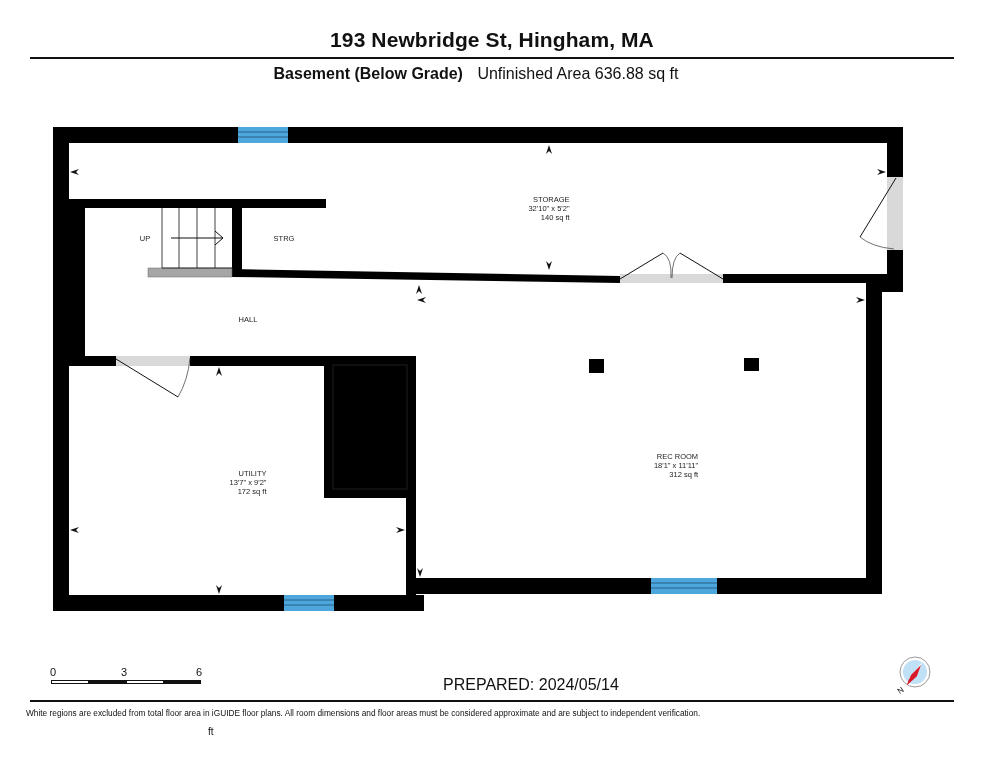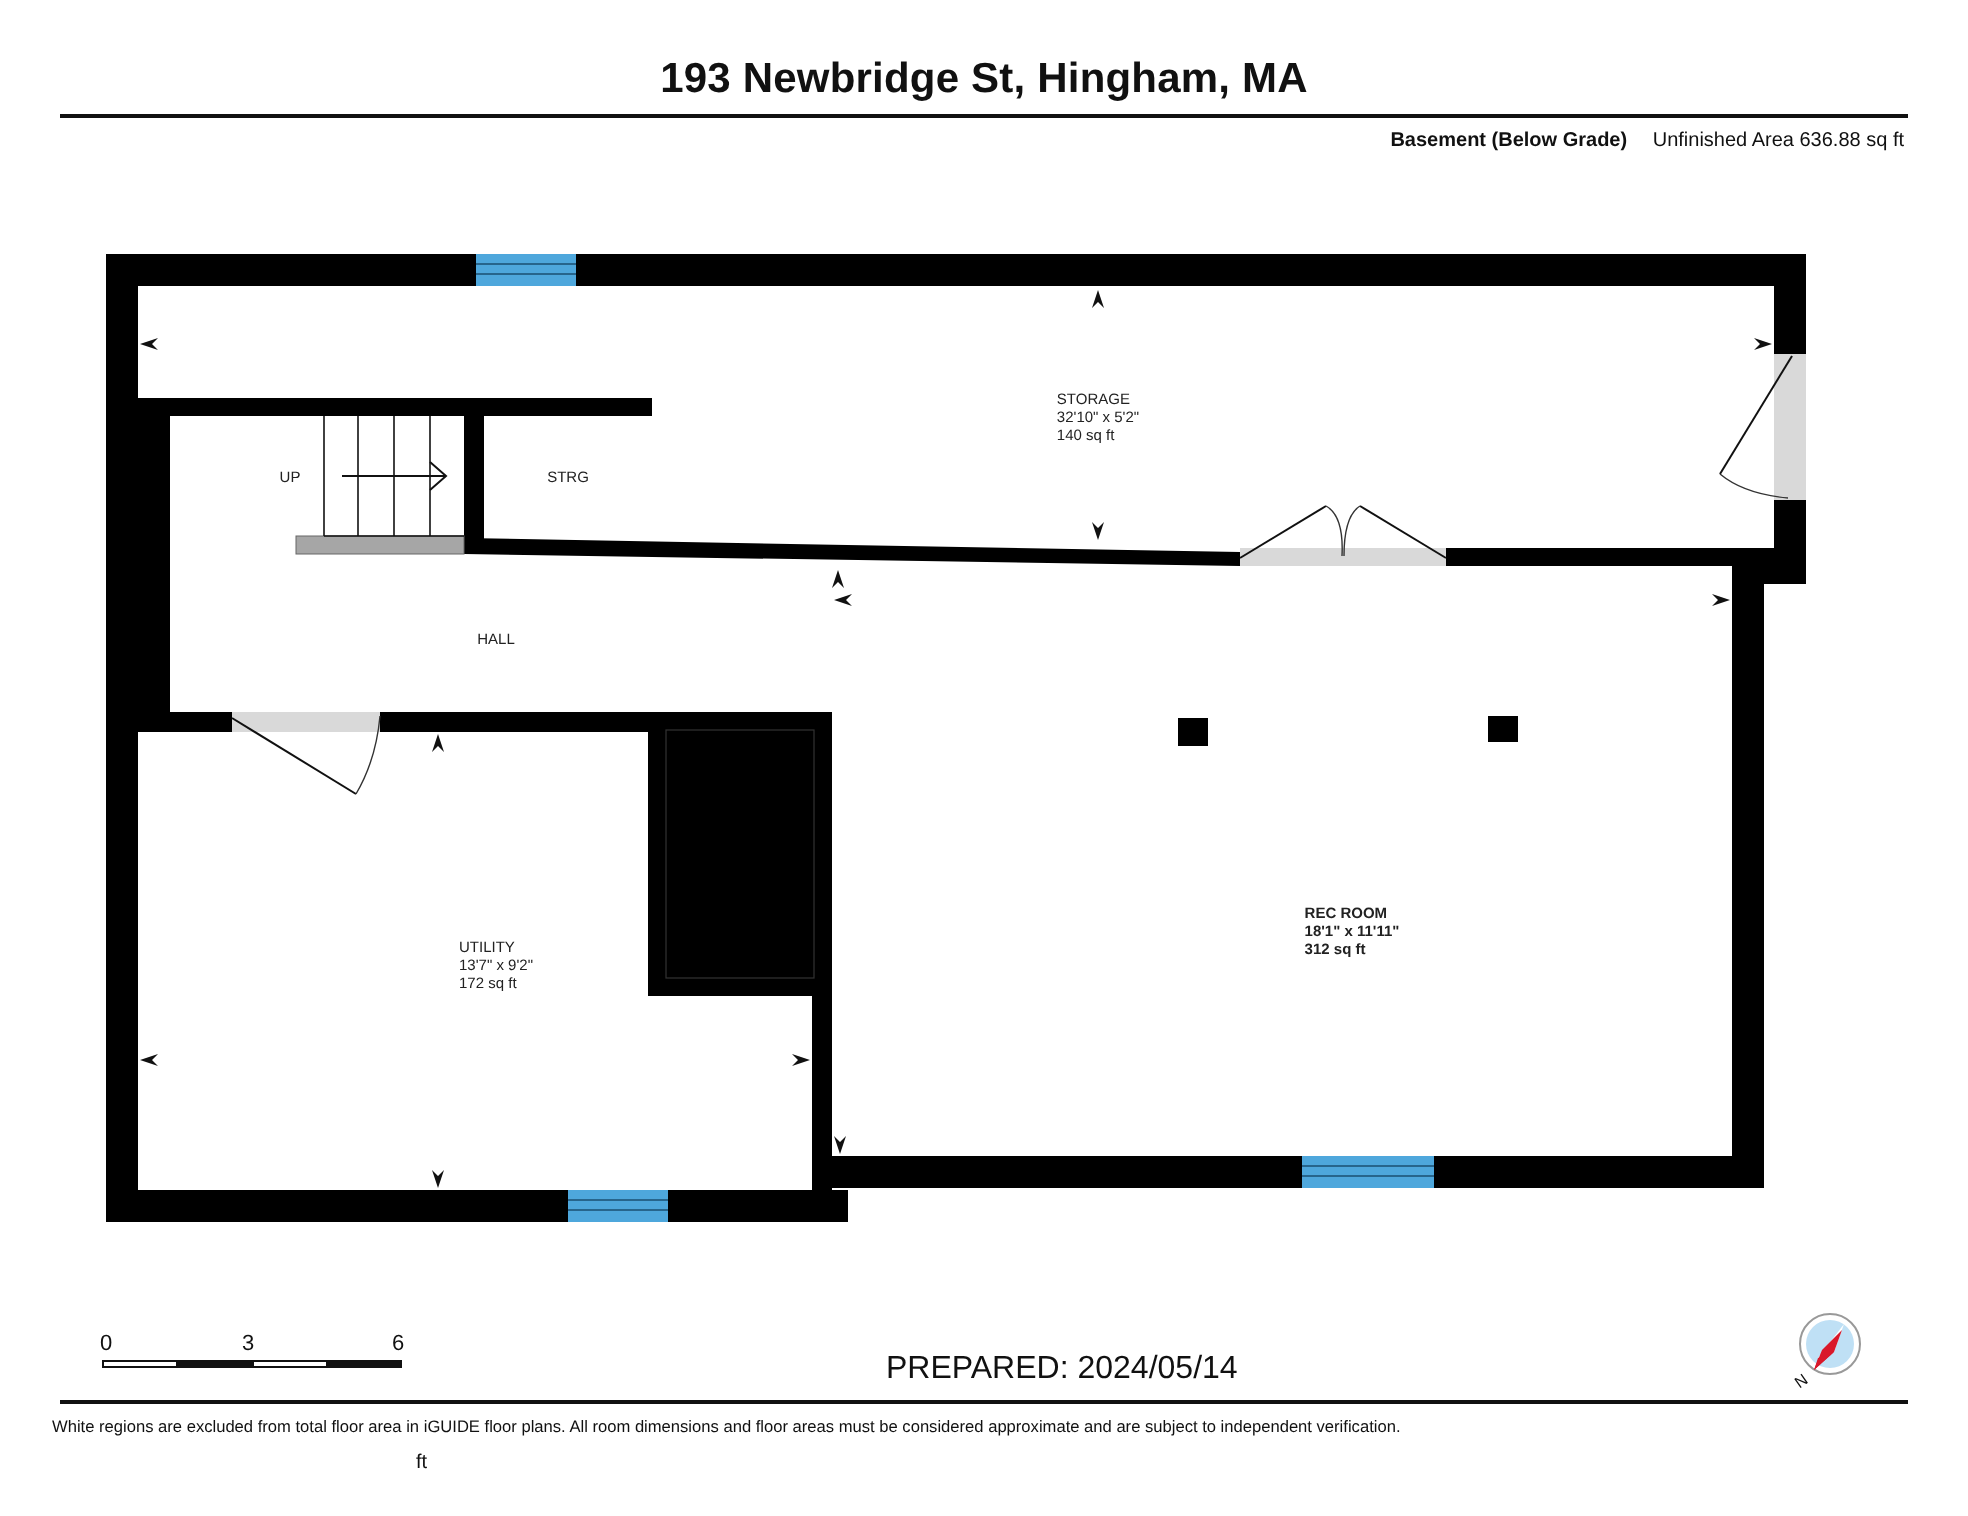--- a/index.html
+++ b/index.html
@@ -1,22 +1,22 @@
 <!DOCTYPE html>
 <html><head>
   <meta charset="utf-8">
   <style>
     html, body { margin: 0; padding: 0; background: #ffffff; }
     body { width: 984px; height: 758px; position: relative; overflow: hidden; font-family: "Liberation Sans", sans-serif; color: #111; }
     .title { position: absolute; left: 0; top: 28px; width: 984px; text-align: center; font-size: 21px; font-weight: bold; letter-spacing: 0.1px; }
     .rule-top { position: absolute; left: 30px; top: 57px; width: 924px; height: 2px; background: #111; }
-    .subtitle { position: absolute; left: 0; top: 65px; width: 952px; text-align: right; font-size: 10px; }
+    .subtitle { position: absolute; left: 0; top: 65px; width: 952px; text-align: center; font-size: 16px; }
     .subtitle .lvl { font-weight: bold; margin-right: 10px; }
     .plan { position: absolute; left: 0; top: 0; }
-    .room-label { position: absolute; text-align: left; font-size: 7.5px; line-height: 9px; color: #222; transform: translateX(-50%); white-space: nowrap; }
+    .room-label { position: absolute; text-align: right; font-size: 7.5px; line-height: 9px; color: #222; transform: translateX(-50%); white-space: nowrap; }
     .scale { position: absolute; left: 50px; top: 666px; }
     .scale .tick { position: absolute; top: 0; font-size: 11px; }
     .scale .bar { position: absolute; top: 14px; height: 4px; border: 1px solid #111; box-sizing: border-box; }
     .scale .unit { position: absolute; left: 158px; top: 12px; font-size: 10px; margin-top: 48px; }
     .prepared { position: absolute; left: 443px; top: 676px; font-size: 16px; }
     .compass { position: absolute; left: 895px; top: 655px; }
     .rule-bottom { position: absolute; left: 30px; top: 700px; width: 924px; height: 2px; background: #111; }
     .disclaimer { position: absolute; left: 26px; top: 708px; font-size: 8.3px; }
   </style>
 </head>
@@ -148,21 +148,21 @@
   <div>STRG</div>
 </div>
 <div class="room-label" style="left:231px; top:315px;margin-left:17px;">
   <div>HALL</div>
 </div>
 <div class="room-label" style="left:209px; top:469px;margin-left:39px;">
   <div>UTILITY</div>
   <div>13'7" x 9'2"</div>
   <div>172 sq ft</div>
 </div>
-<div class="room-label" style="left:676px; top:452px;font-weight:bold;">
+<div class="room-label" style="left:676px; top:452px;">
   <div>REC ROOM</div>
   <div>18'1" x 11'11"</div>
   <div>312 sq ft</div>
 </div>
 
 <div class="scale">
   <span class="tick" style="left:0px;">0</span>
   <span class="tick" style="left:71px;">3</span>
   <span class="tick" style="left:146px;">6</span>
   <div class="bar" style="left:1px; width:38px; background:#fff;"></div>

